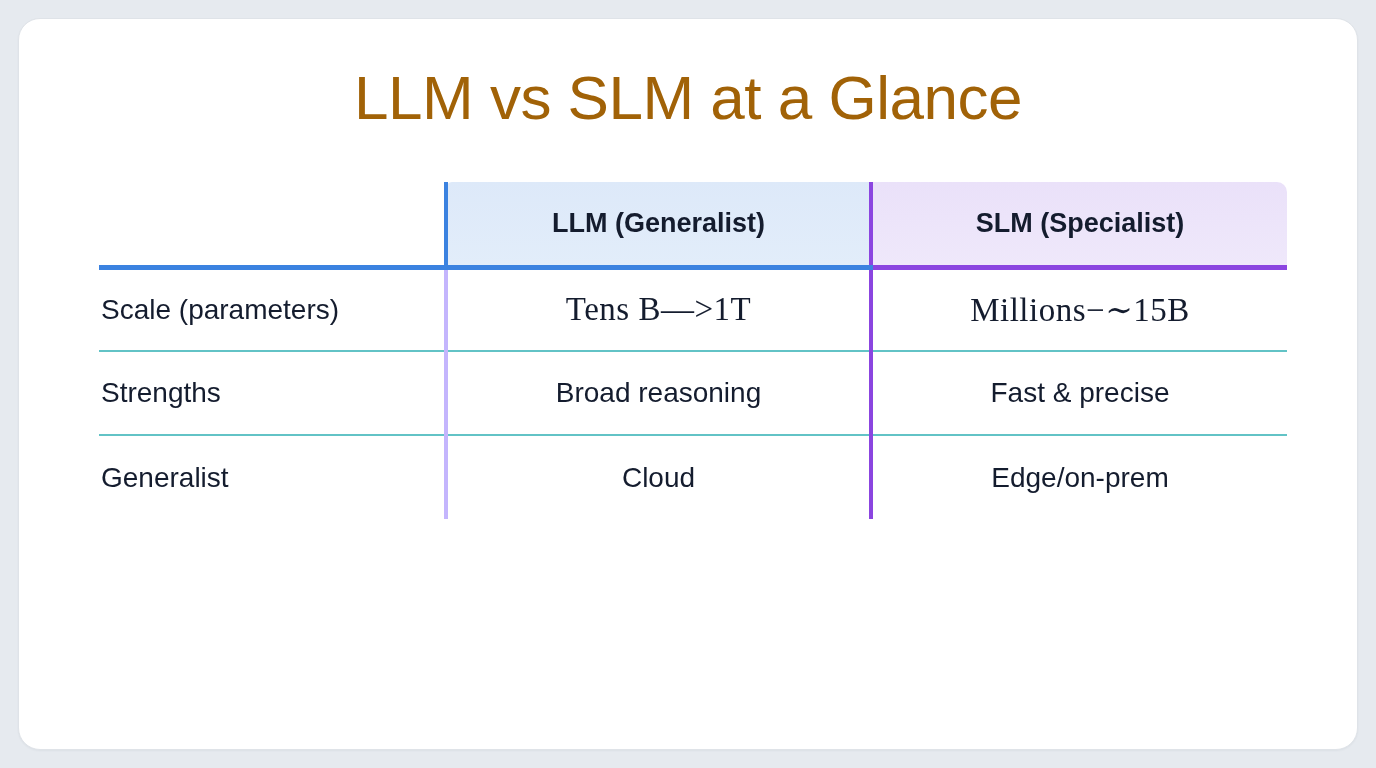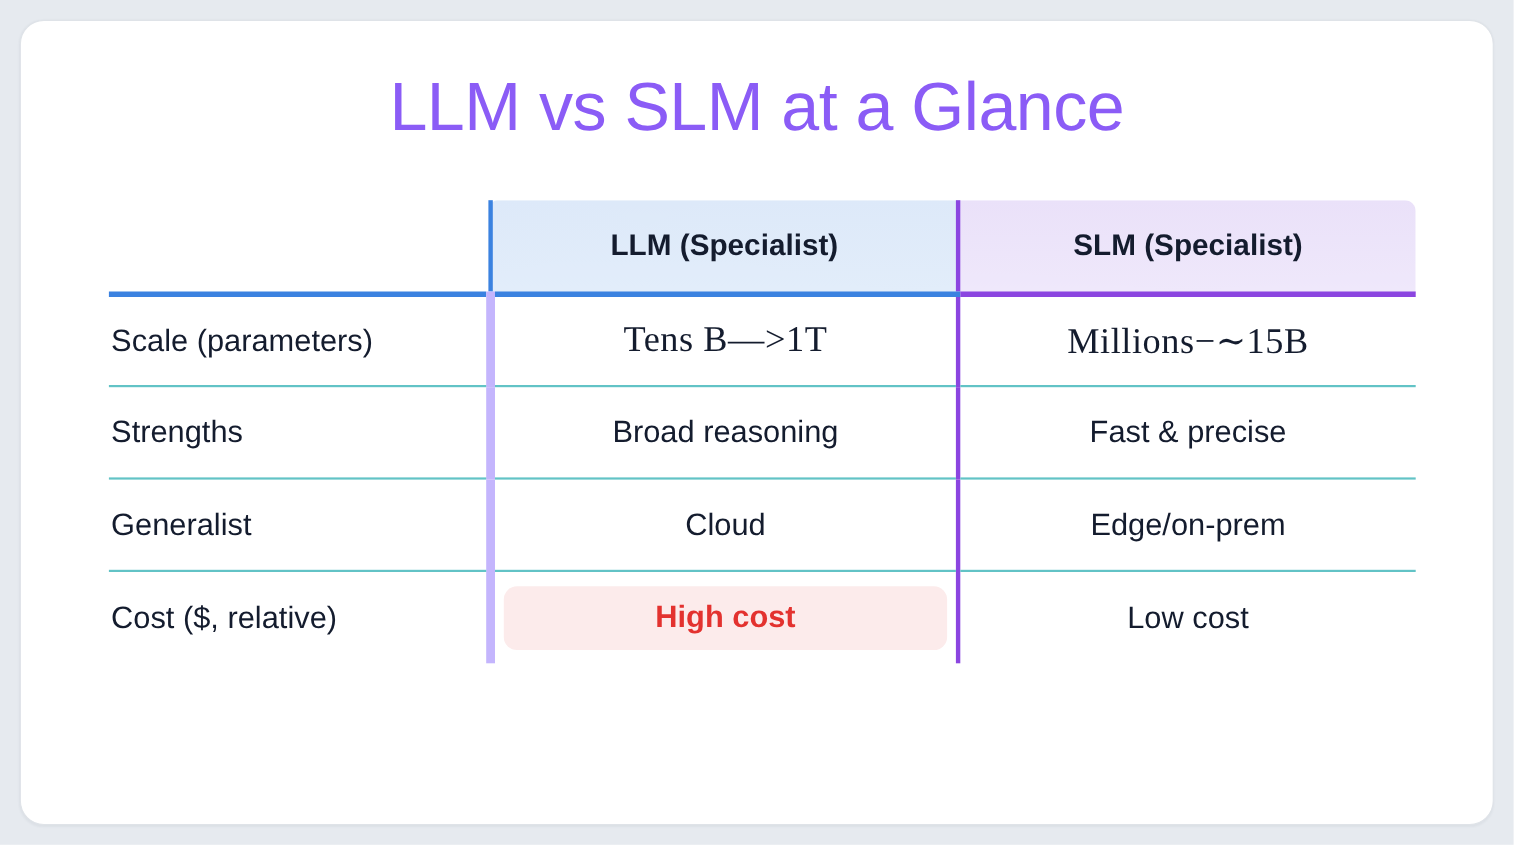--- a/index.html
+++ b/index.html
@@ -35,21 +35,21 @@
   #title {
     position: absolute;
     left: 0;
     top: 48px;
     width: 100%;
     text-align: center;
     font-family: "Liberation Sans", sans-serif;
     font-size: 62px;
     font-weight: 400;
     letter-spacing: -0.5px;
-    color: #8b5cf6;
+    color: #a16207;
     line-height: 1;
   }
 
   
   #table-wrap {
     position: absolute;
     left: 80px;   
     top: 163px;   
     width: 1188px;
   }
@@ -100,21 +100,21 @@
   }
   tbody tr:last-child td { border-bottom: none; }
 
   td.lbl {
     text-align: left;
     padding-left: 2px;
     margin-left: 32px;
   }
   td.v-llm {
     text-align: center;
-    border-left: 8px solid #c4b5fd;
+    border-left: 4px solid #c4b5fd;
   }
   td.v-slm {
     text-align: center;
     border-left: 4px solid #8b45e0;
   }
 
   
   .mathy {
     font-family: "Liberation Serif", "DejaVu Serif", serif;
     font-size: 33px;
@@ -153,21 +153,21 @@
   <div id="table-wrap">
     <table id="matrix">
       <colgroup>
         <col class="c-label">
           <col class="c-llm">
           <col class="c-slm">
       </colgroup>
       <thead>
         <tr>
           <th class="h-blank"></th>
-          <th class="h-llm">LLM (Specialist)</th>
+          <th class="h-llm">LLM (Generalist)</th>
           <th class="h-slm">SLM (Specialist)</th>
         </tr>
       </thead>
       <tbody>
 
         <tr>
           <td class="lbl">Scale (parameters)</td>
           <td class="v-llm">
             <span class="mathy">Tens B—&gt;1T</span>
           </td>
@@ -182,26 +182,19 @@
           <td class="v-llm">Broad reasoning</td>
           <td class="v-slm">Fast &amp; precise</td>
         </tr>
 
         <tr>
           <td class="lbl">Generalist</td>
           <td class="v-llm">Cloud</td>
           <td class="v-slm">Edge/on-prem</td>
         </tr>
 
-        <tr>
-          <td class="lbl">Cost ($, relative)</td>
-          <td class="v-llm">
-            <span class="pill">High cost</span>
-          </td>
-          <td class="v-slm">Low cost</td>
-        </tr>
 
       </tbody>
     </table>
   </div>
 
 
 </div>
 
 </body></html>

